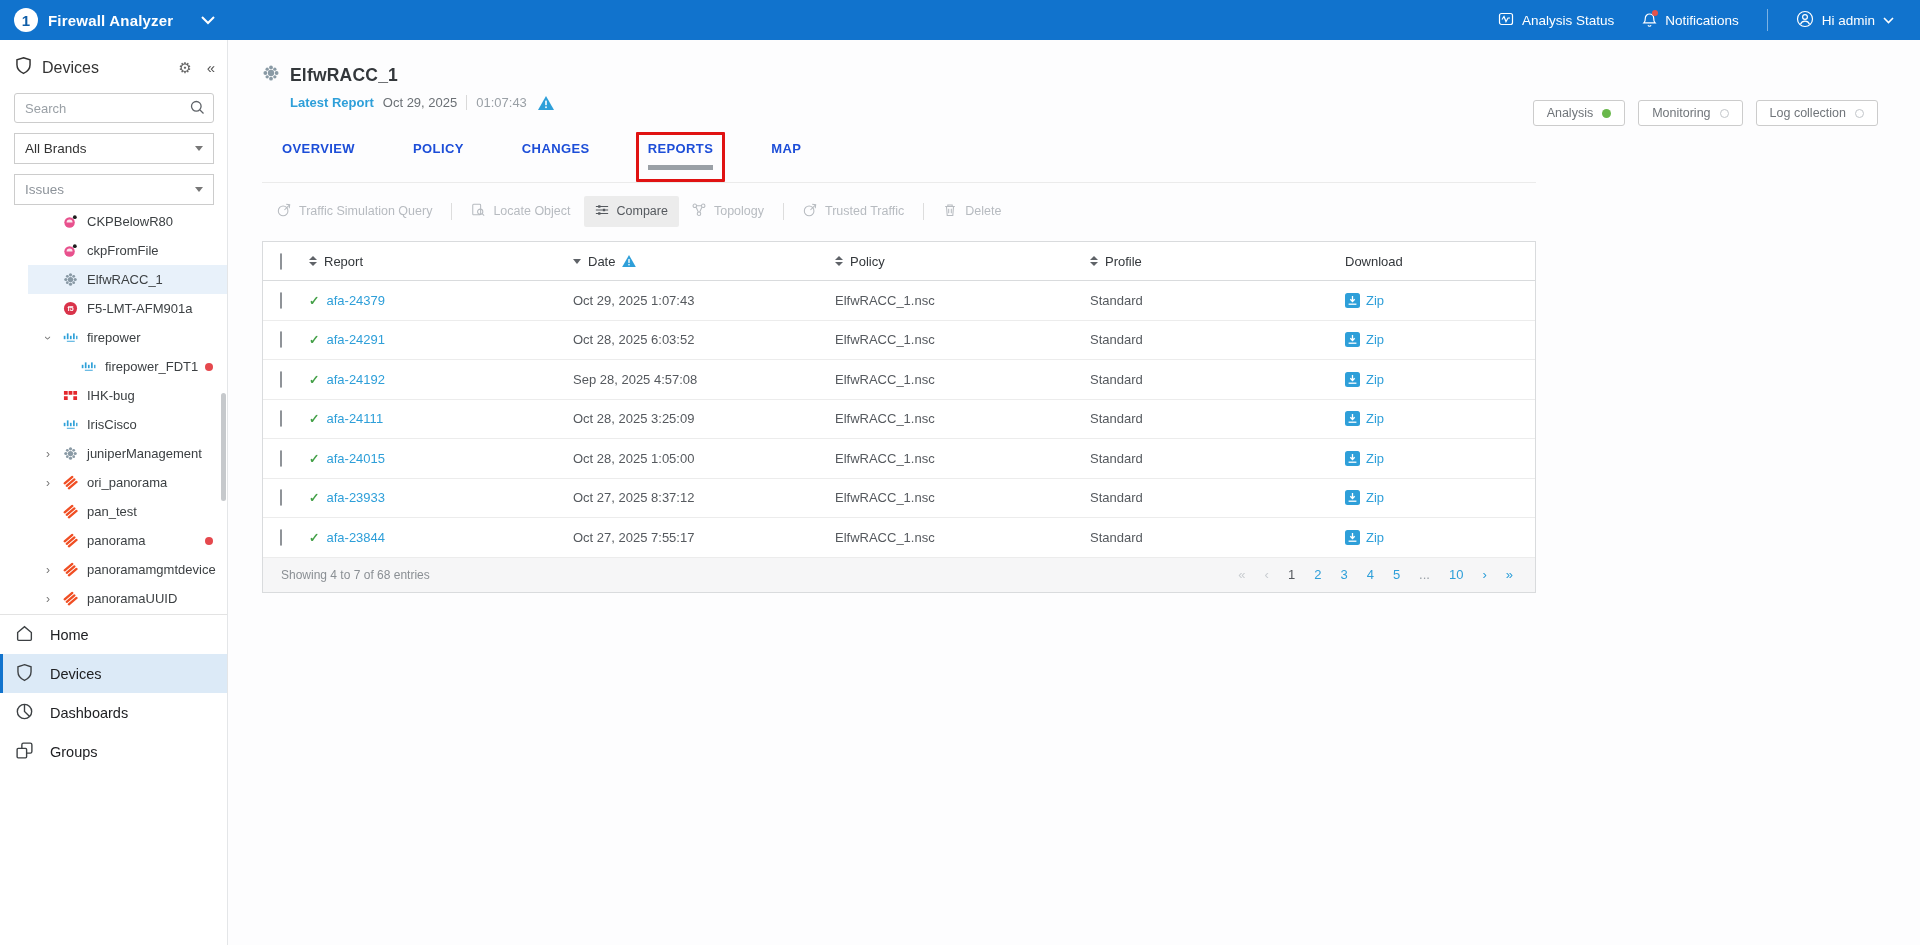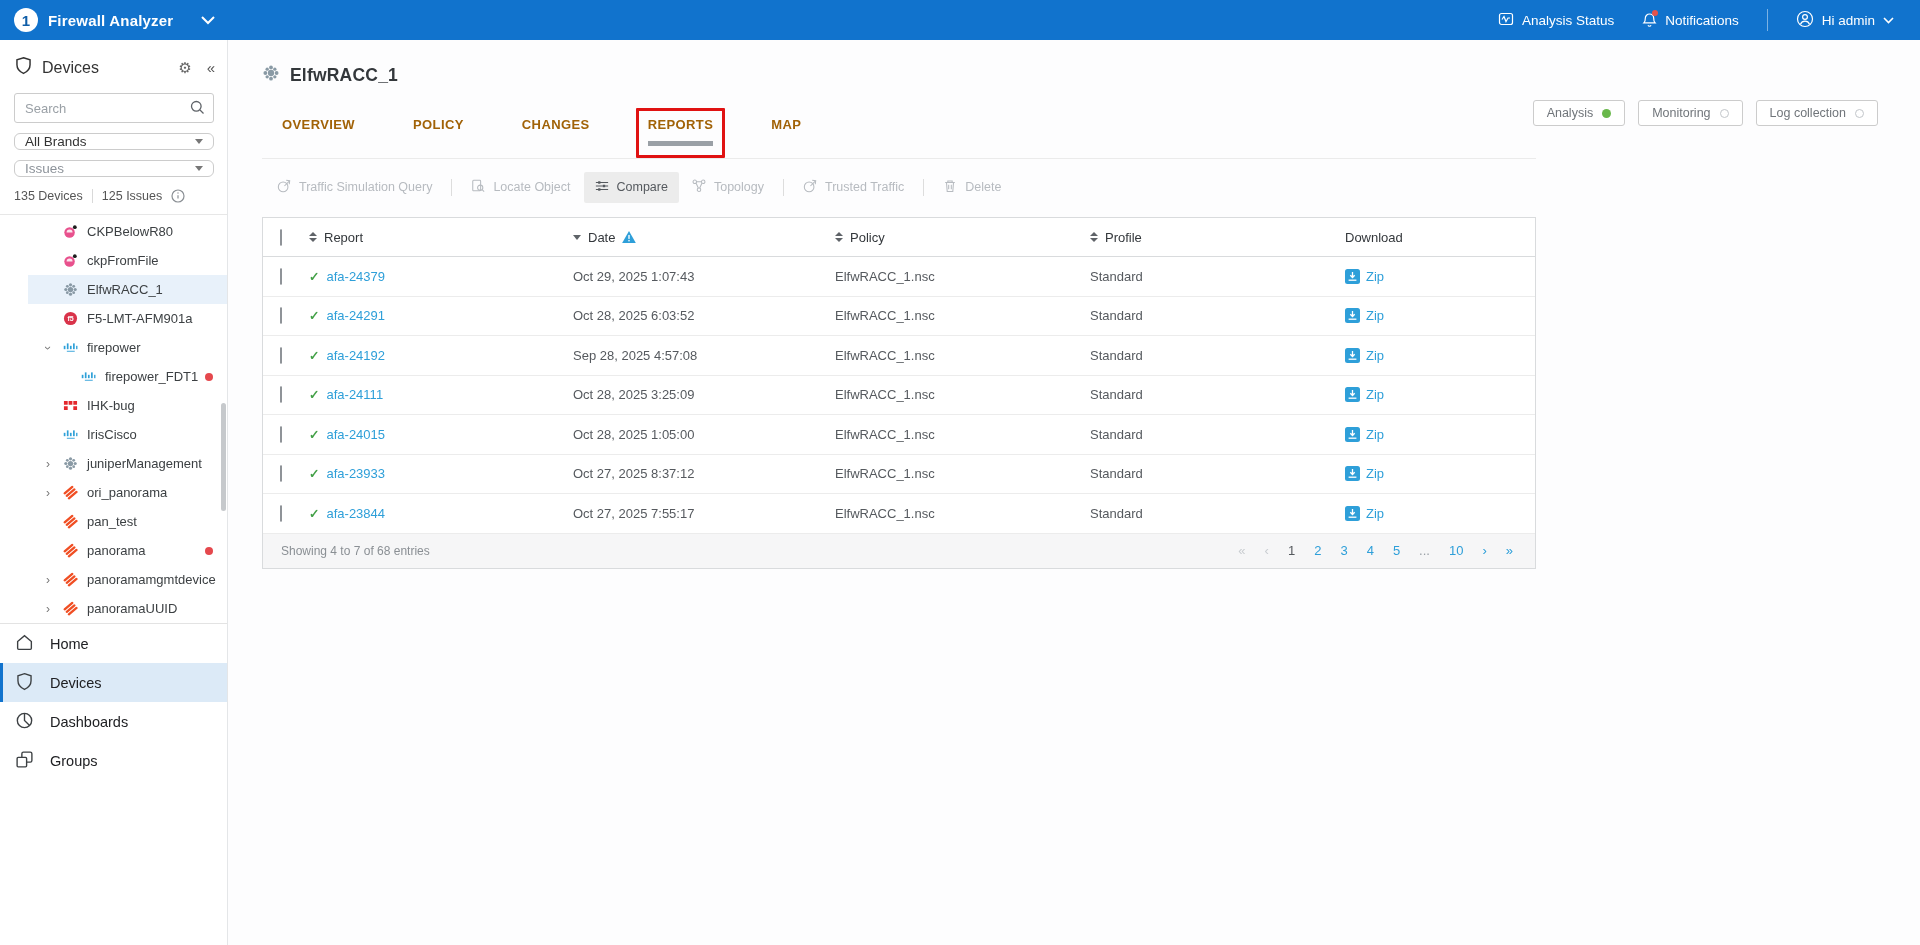--- a/index.html
+++ b/index.html
@@ -24,21 +24,21 @@
 
   
   .panel-head { display:flex; align-items:center; padding:16px 12px 10px 14px; gap:9px; color:#333; }
   .panel-title { font-size:16px; flex:1; }
   .gear { font-size:15px; color:#666; cursor:pointer; }
   .collapse { font-size:15px; color:#555; cursor:pointer; margin-left:6px; }
   .search-box { margin:4px 14px 0; position:relative; }
   .search-box input { width:200px; height:30px; border:1px solid #ccc; border-radius:3px; padding:0 28px 0 10px; font-size:13px; color:#333; outline:none; font-family:inherit; }
   .search-box input::placeholder { color:#9aa0a6; }
   .search-ic { position:absolute; right:8px; top:7px; }
-  .sel { margin:10px 14px 0; width:200px; height:31px; border:1px solid #ccc; border-radius:6px; display:flex; align-items:center; padding:0 10px; font-size:13.5px; cursor:pointer; background:#fff; }
+  .sel { margin:10px 14px 0; width:200px; height:31px; border:1px solid #ccc; border-radius:0; display:flex; align-items:center; padding:0 10px; font-size:13.5px; cursor:pointer; background:#fff; }
   .sel span { flex:1; }
   .sel.dark span { color:#333; }
   .sel.grey span { color:#8d939a; }
   .caret { width:0; height:0; border-left:4.5px solid transparent; border-right:4.5px solid transparent; border-top:5px solid #777; }
   .counts { display:flex; align-items:center; gap:9px; padding:12px 14px 11px; font-size:12.5px; color:#555; border-bottom:1px solid #e7e7e7; }
   .counts .cdiv { width:1px; height:14px; background:#d9d9d9; }
   .info-ic { display:flex; }
 
   .tree { position:relative; padding-top:2px;margin-left:28px; }
   .tree-item { height:29px; display:flex; align-items:center; padding-left:18px; cursor:pointer; position:relative; }
@@ -78,21 +78,21 @@
   .meta-col b { color:#4b5156; font-weight:normal; }
   .meta-col .dm-val { color:#4b5156; }
   .status-btns { position:absolute; top:60px; right:42px; display:flex; gap:13px; }
   .sbtn { border:1px solid #ccc; border-radius:3px; background:#fff; padding:5px 13px; font-size:12.5px; color:#70757a; display:flex; align-items:center; gap:9px; cursor:pointer; font-family:inherit; }
   .dot { width:9px; height:9px; border-radius:50%; }
   .dot.on { background:#69b84b; }
   .dot.off { background:#fff; border:1.5px solid #c2c6ca; }
 
   
   .tabs { display:flex; gap:34px; margin-top:22px; padding-left:8px; border-bottom:1px solid #ebebeb; width:1274px; align-items:flex-start; }
-  .tab { font-size:13px; font-weight:bold; color:#a16207; letter-spacing:.4px; padding:6px 9px 9px; border:3px solid transparent; cursor:pointer; margin-bottom:6px; }
+  .tab { font-size:13px; font-weight:bold; color:#1d4ed8; letter-spacing:.4px; padding:6px 9px 9px; border:3px solid transparent; cursor:pointer; margin-bottom:6px; }
   .tab .tab-underline { display:none; }
   .tab.annotated { border-color:#e01212; border-radius:1px; margin-bottom:0; }
   .tab.annotated .tab-underline { display:block; height:5px; background:#9aa0a6; margin-top:9px; }
 
   
   .toolbar { display:flex; align-items:center; margin-top:13px; padding-left:4px; height:30px; gap:2px; }
   .tool { display:flex; align-items:center; gap:8px; font-size:12.5px; padding:7px 11px; border-radius:2px; cursor:default; }
   .tool svg { width:14px; height:14px; stroke-width:1.2; }
   .tool.disabled { color:#b7bbc0; }
   .tool.active { background:#ececec; color:#55595e; cursor:pointer; }
@@ -201,32 +201,20 @@
 
     <div class="sel dark">
       <span>All Brands</span>
       <i class="caret"></i>
     </div>
     <div class="sel grey">
       <span>Issues</span>
       <i class="caret"></i>
     </div>
 
-    <div class="counts">
-      <span>135 Devices</span>
-      <i class="cdiv"></i>
-      <span>125 Issues</span>
-      <span class="info-ic">
-        <svg width="14" height="14" viewBox="0 0 14 14" fill="none" stroke="#8a8f94" stroke-width="1.2">
-            <circle cx="7" cy="7" r="6"></circle>
-            <path d="M7 6.2v3.4"></path>
-            <circle cx="7" cy="4" r=".7" fill="#8a8f94" stroke="none"></circle>
-          </svg>
-      </span>
-    </div>
 
     <div class="tree">
       <div class="scroll-thumb"></div>
     <div class="tree-item">
     <span class="chev"></span>
     <span class="vicon">
             <svg viewBox="0 0 16 16">
               <circle cx="7" cy="9" r="5.6" fill="#e8518d"></circle>
               <path d="M3.8 9a3.2 3.2 0 016.4 0" fill="#fff" opacity=".85"></path>
               <circle cx="12.6" cy="3.4" r="2" fill="#1c1c1c"></circle>
@@ -465,20 +453,33 @@
               <circle cx="8" cy="3" r="1.7"></circle>
               <circle cx="8" cy="13" r="1.7"></circle>
               <circle cx="3" cy="8" r="1.7"></circle>
               <circle cx="13" cy="8" r="1.7"></circle>
               <circle cx="4.6" cy="4.6" r="1.5"></circle>
               <circle cx="11.4" cy="4.6" r="1.5"></circle>
               <circle cx="4.6" cy="11.4" r="1.5"></circle>
               <circle cx="11.4" cy="11.4" r="1.5"></circle>
             </svg></span>
         <span class="page-title">ElfwRACC_1</span>
+      </div>
+      <div class="subtitle-row">
+        <span class="latest-link">Latest Report</span>
+        <span class="sub-date">Oct 29, 2025</span>
+        <i class="sub-div"></i>
+        <span class="sub-time">01:07:43</span>
+        <span class="warn-ic">
+          <svg width="16" height="14" viewBox="0 0 16 14">
+              <path d="M8 0l8 14H0z" fill="#2e9fd9"></path>
+              <rect x="7.2" y="4.6" width="1.6" height="4.6" fill="#fff"></rect>
+              <rect x="7.2" y="10.4" width="1.6" height="1.7" fill="#fff"></rect>
+            </svg>
+        </span>
       </div>
 
       <div class="status-btns">
           <button class="sbtn">
             <span>Analysis</span>
             <i class="dot on"></i>
           </button>
           <button class="sbtn">
             <span>Monitoring</span>
             <i class="dot off"></i>

